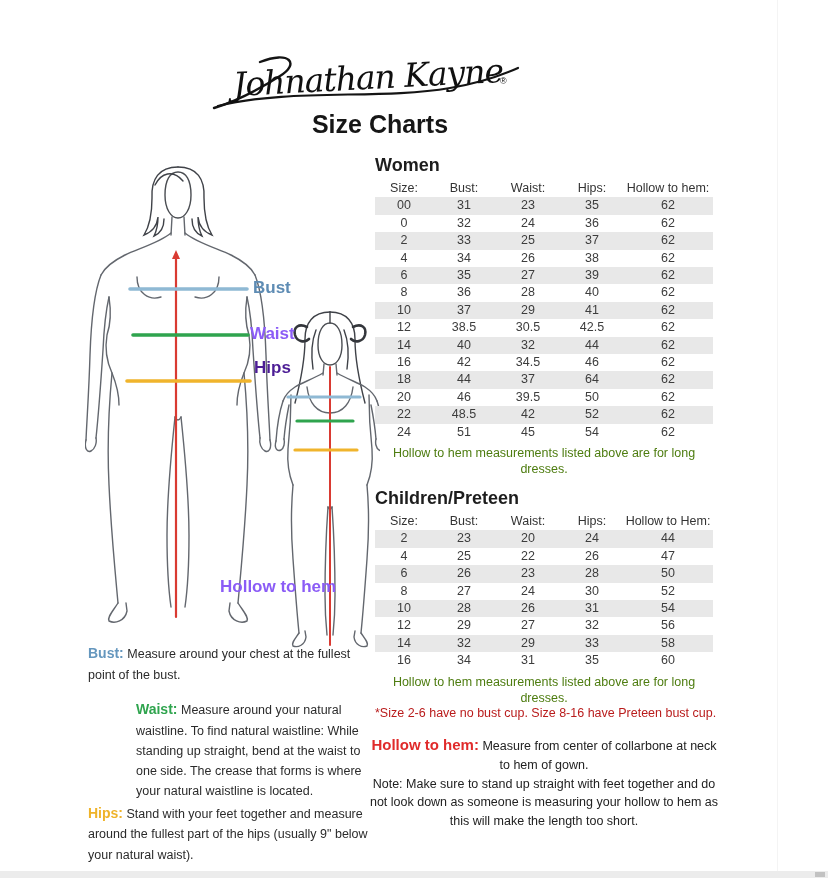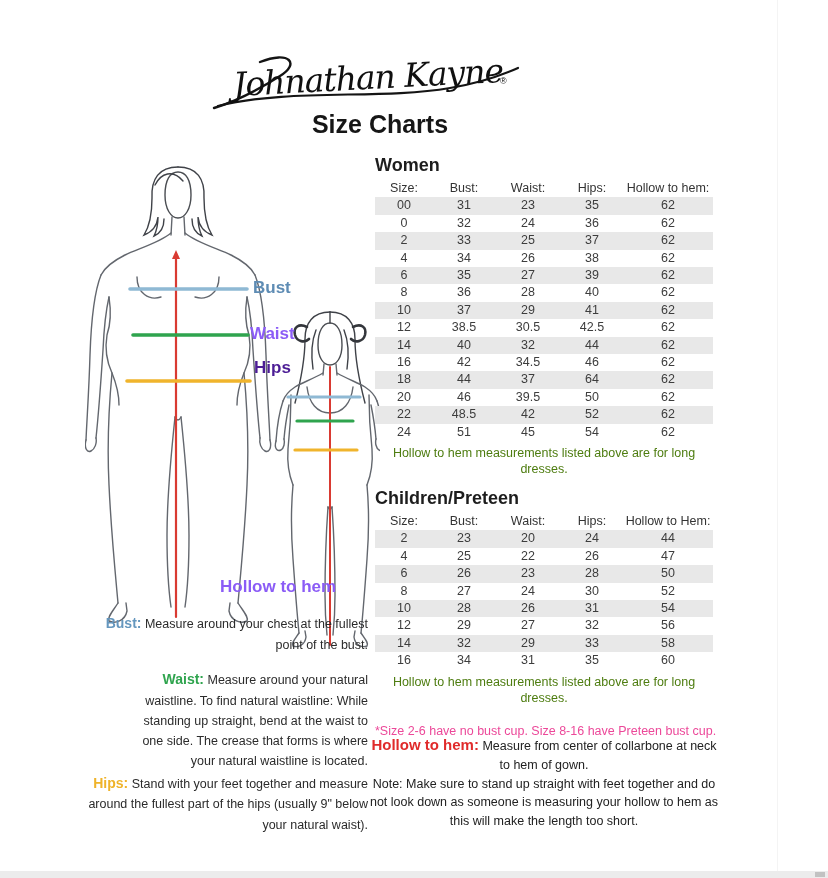--- a/index.html
+++ b/index.html
@@ -17,21 +17,21 @@
 
   
   .figures{position:absolute;left:85px;top:155px;width:295px;height:500px;}
   .fig-label{position:absolute;font-weight:bold;font-size:17px;white-space:nowrap;}
   .lbl-bust{left:253px;top:278px;color:#5E8CB4;}
   .lbl-waist{left:250px;top:324px;color:#8b5cf6;}
   .lbl-hips{left:254px;top:358px;color:#4c1d95;}
   .lbl-hollow{left:220px;top:577px;color:#8b5cf6;}
 
   
-  .defs{position:absolute;left:88px;top:612px;width:280px;text-align:right;
+  .defs{position:absolute;left:88px;top:642px;width:280px;text-align:left;
         font-size:12.5px;line-height:1.62;color:#2b2b2b;}
   .defs p{margin:0;}
   .defs .gap{margin-top:13px;margin-left:48px;}
   .term{font-weight:bold;font-size:14px;}
   .term-bust{color:#6597BE;}
   .term-waist{color:#2FA44E;}
   .term-hips{color:#EFB32A;}
 
   
   .tsection{position:absolute;left:375px;width:338px;}
@@ -42,21 +42,21 @@
   th,td{padding:0;text-align:center;font-size:12.5px;font-weight:normal;
         height:17.4px;line-height:17.4px;color:#3d3d3d;}
   th{color:#333;}
   th:nth-child(1),td:nth-child(1){width:58px;}
   th:nth-child(2),td:nth-child(2){width:62px;}
   th:nth-child(3),td:nth-child(3){width:66px;}
   th:nth-child(4),td:nth-child(4){width:62px;}
   th:nth-child(5),td:nth-child(5){width:90px;}
   tbody tr:nth-child(odd){background:#e8e8e8;}
   .tnote{margin:4px 0 0 0;text-align:center;font-size:12.5px;line-height:1.3;color:#4d7c0f;}
-  .footnote{margin:18px 0 0 0;text-align:center;font-size:12.5px;color:#ec4899;white-space:nowrap;}
+  .footnote{margin:0 0 0 0;text-align:center;font-size:12.5px;color:#b91c1c;white-space:nowrap;}
 
   
   .hollow-sec{position:absolute;left:368px;top:734px;width:352px;text-align:center;
         font-size:12.5px;line-height:1.48;color:#222;}
   .hollow-sec p{margin:0;}
   .hh-term{font-weight:bold;font-size:15px;color:#E02B2B;}
   .hh-note{margin-top:4px;}
 
   
   .page-edge{position:absolute;left:777px;top:0;bottom:7px;width:1px;background:#f4f4f4;}

